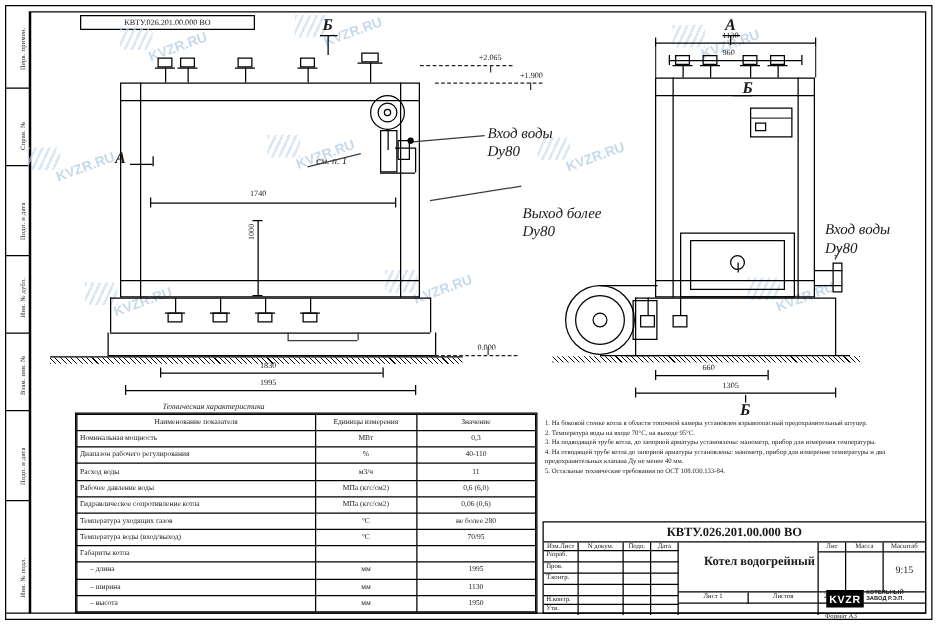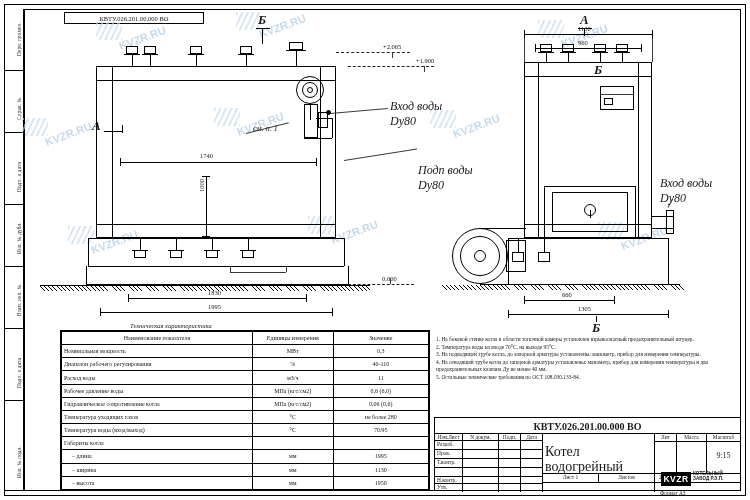--- a/index.html
+++ b/index.html
@@ -212,21 +212,21 @@
     <div class="ln v thin" style="left:390px;top:278px;height:6px;"></div>
 
     <div class="lblit" style="left:253px;top:124px;font-size:8px;">см. п. 1</div>
     <div class="ln h thin" style="left:246px;top:133px;width:44px;transform:rotate(-14deg);transform-origin:left center;"></div>
 
     <div class="lblit big" style="left:390px;top:99px;">Вход воды</div>
     <div class="lblit big" style="left:390px;top:114px;">Dy80</div>
     <div class="ln h thin" style="left:330px;top:113px;width:58px;transform:rotate(-5deg);transform-origin:left center;"></div>
     <div class="circ" style="left:326px;top:110px;width:5px;height:5px;background:#000;"></div>
 
-    <div class="lblit big" style="left:418px;top:163px;">Подп воды</div>
+    <div class="lblit big" style="left:418px;top:163px;">Выход более</div>
     <div class="lblit big" style="left:418px;top:178px;">Dy80</div>
     <div class="ln h thin" style="left:344px;top:160px;width:74px;transform:rotate(-9deg);transform-origin:left center;"></div>
   </div>
 
   <div>
 
     <div class="ln h" style="left:524px;top:34px;width:128px;"></div>
     <div class="ln v" style="left:524px;top:30px;height:8px;"></div>
     <div class="ln v" style="left:652px;top:30px;height:8px;"></div>
     <div class="dim" style="left:578px;top:25px;">1130</div>
@@ -422,21 +422,21 @@
     <div class="cell bb br" style="left:0;top:59px;width:28px;height:7px;">Н.контр.</div>
     <div class="cell bb br" style="left:28px;top:59px;width:36px;height:7px;"></div>
     <div class="cell bb br" style="left:64px;top:59px;width:22px;height:7px;"></div>
     <div class="cell bb br" style="left:86px;top:59px;width:22px;height:7px;"></div>
 
     <div class="cell br" style="left:0;top:66px;width:28px;height:8px;">Утв.</div>
     <div class="cell br" style="left:28px;top:66px;width:36px;height:8px;"></div>
     <div class="cell br" style="left:64px;top:66px;width:22px;height:8px;"></div>
     <div class="cell br" style="left:86px;top:66px;width:22px;height:8px;"></div>
 
-    <div class="cell bb br" style="left:108px;top:16px;width:112px;height:40px;text-align:left;font-size:14px;padding-top:10px;">Котел водогрейный</div>
+    <div class="cell bb br" style="left:108px;top:16px;width:112px;height:40px;text-align:right;font-size:10px;padding-top:10px;font-weight:bold;">Котел водогрейный</div>
 
     <div class="cell bb br" style="left:220px;top:16px;width:22px;height:8px;text-align:center;">Лит</div>
     <div class="cell bb br" style="left:242px;top:16px;width:30px;height:8px;text-align:center;">Масса</div>
     <div class="cell bb" style="left:272px;top:16px;width:33px;height:8px;text-align:center;">Масштаб</div>
 
     <div class="cell bb br" style="left:220px;top:24px;width:22px;height:32px;"></div>
     <div class="cell bb br" style="left:242px;top:24px;width:30px;height:32px;"></div>
     <div class="cell bb" style="left:272px;top:24px;width:33px;height:32px;text-align:center;font-size:8px;padding-top:10px;">9:15</div>
 
     <div class="cell bb br" style="left:108px;top:56px;width:56px;height:9px;text-align:center;">Лист 1</div>

